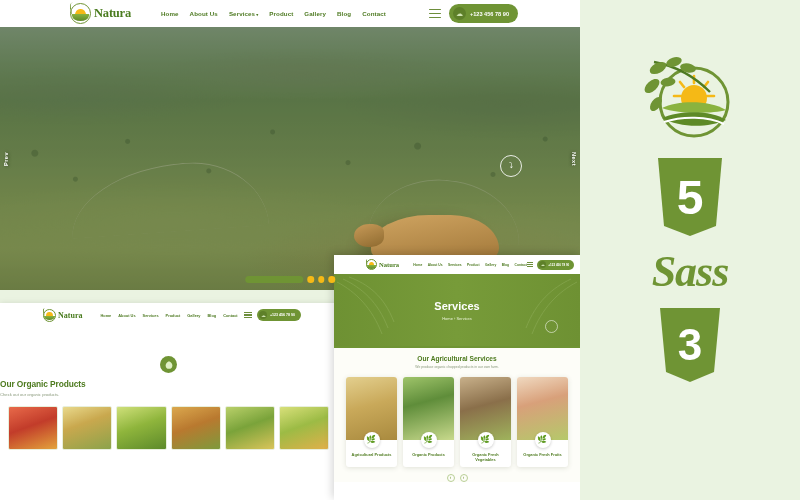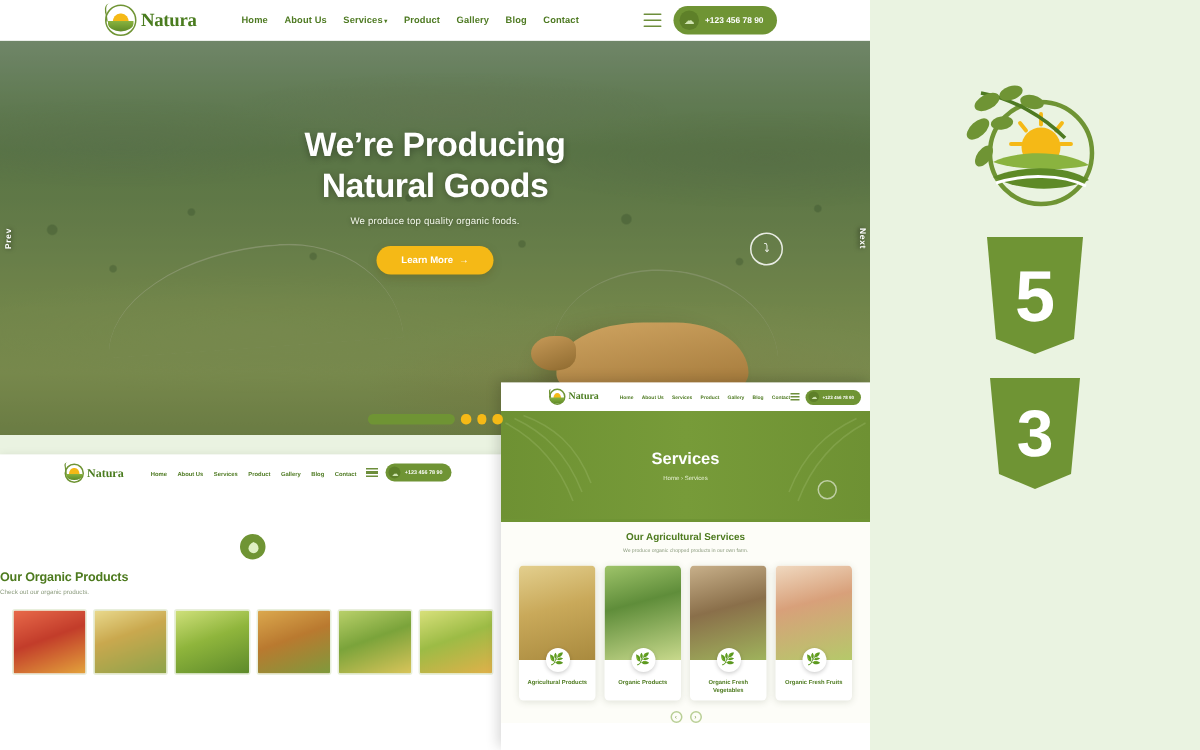--- a/index.html
+++ b/index.html
@@ -342,29 +342,20 @@
 
     <div class="hero">
       <div class="hero-bg"></div>
       <div class="hero-hills"></div>
       <div class="hero-trees"></div>
       <div class="hero-path"></div>
       <div class="hero-path2"></div>
       <div class="hero-scrim"></div>
       <div class="cow"></div>
 
-      <div class="hero-copy">
-        <div class="hero-h1">We’re Producing</div>
-        <div class="hero-h1">Natural Goods</div>
-        <div class="hero-sub">We produce top quality organic foods.</div>
-        <button class="hero-btn">
-          <span>Learn More</span>
-          <span>→</span>
-        </button>
-      </div>
 
       <div class="side-nav side-prev">Prev</div>
       <div class="side-nav side-next">Next</div>
 
       <div class="scroll-circle">
         <span>⤵</span>
       </div>
 
       <div class="slider-ctrl">
         <span class="slider-bar"></span>
@@ -555,20 +546,23 @@
       </svg>
     </div>
 
     <div class="tech-item">
       <svg width="72" height="82" viewBox="0 0 72 82">
         <path d="M4 2 H68 L62 70 L36 80 L10 70 Z" fill="#6f9434"></path>
         <text x="36" y="58" text-anchor="middle" font-family="Liberation Sans, sans-serif" font-size="48" font-weight="bold" fill="#ffffff">5</text>
       </svg>
     </div>
 
+    <div class="tech-item">
+      <span class="sass-word">Sass</span>
+    </div>
 
     <div class="tech-item">
       <svg width="68" height="78" viewBox="0 0 68 78">
         <path d="M4 2 H64 L58 66 L34 76 L10 66 Z" fill="#6f9434"></path>
         <text x="34" y="54" text-anchor="middle" font-family="Liberation Sans, sans-serif" font-size="44" font-weight="bold" fill="#ffffff">3</text>
       </svg>
     </div>
   </div>
 
 </div>

